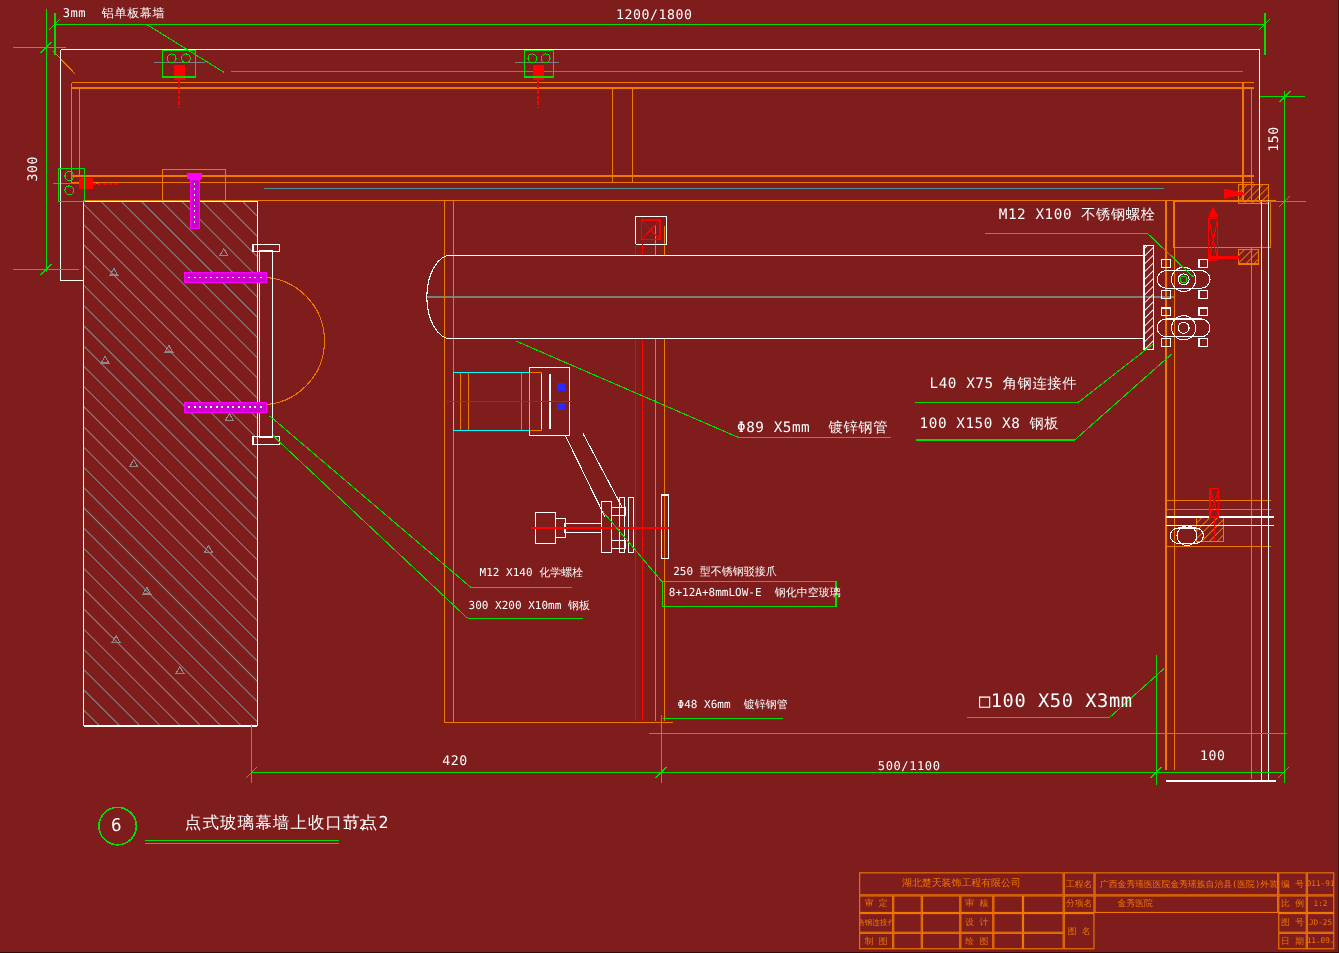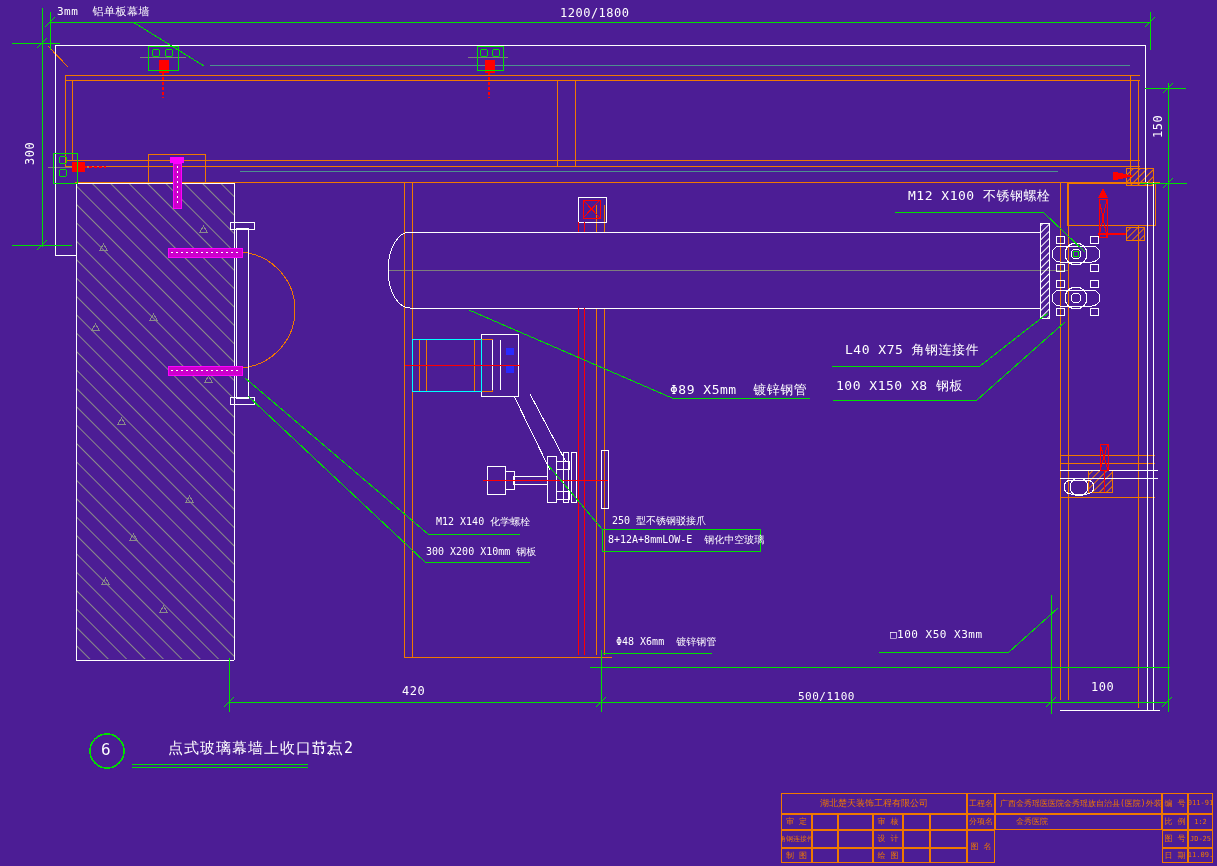--- a/index.html
+++ b/index.html
@@ -1,16 +1,16 @@
 <!DOCTYPE html>
 <html><head>
 <meta charset="utf-8">
 <style>
   html,body{margin:0;padding:0;background:#000;}
-  #stage{position:relative;width:1217px;height:866px;background:#4c1d95;overflow:hidden;
+  #stage{position:relative;width:1217px;height:866px;background:#7f1d1d;overflow:hidden;
          font-family:"DejaVu Sans Mono","DejaVu Sans",sans-serif;}
   #cad{position:absolute;left:0;top:0;}
   .lbl{position:absolute;color:#fff;font-size:12px;line-height:1.1;white-space:pre;letter-spacing:0.5px;}
   .sm{font-size:10px;letter-spacing:0;}
   .dim{font-size:12px;}
   .rot{transform:rotate(-90deg);transform-origin:left top;}
   .ttl{font-size:15px;letter-spacing:1px;margin-left:35px;}
   .scl{font-size:12px;}
   .num{font-size:16px;}
   
@@ -279,21 +279,21 @@
 <div class="lbl dim rot" style="left:1152px;top:138px">150</div>
 <div class="lbl" style="left:908px;top:189px;font-size:13px">M12 X100 不锈钢螺栓</div>
 <div class="lbl" style="left:845px;top:343px;font-size:13px">L40 X75 角钢连接件</div>
 <div class="lbl" style="left:836px;top:379px;font-size:13px">100 X150 X8 钢板</div>
 <div class="lbl" style="left:670px;top:383px;font-size:13px">Φ89 X5mm  镀锌钢管</div>
 <div class="lbl sm" style="left:436px;top:516px">M12 X140 化学螺栓</div>
 <div class="lbl sm" style="left:426px;top:546px">300 X200 X10mm 钢板</div>
 <div class="lbl sm" style="left:612px;top:515px">250 型不锈钢驳接爪</div>
 <div class="lbl sm" style="left:608px;top:534px">8+12A+8mmLOW-E  钢化中空玻璃</div>
 <div class="lbl sm" style="left:616px;top:636px">Φ48 X6mm  镀锌钢管</div>
-<div class="lbl" style="left:890px;top:629px;font-size:11px">□100 X50 X3mm</div>
+<div class="lbl" style="left:890px;top:629px;font-size:17px">□100 X50 X3mm</div>
 <div class="lbl dim" style="left:402px;top:685px">420</div>
 <div class="lbl" style="left:798px;top:691px;font-size:11px">500/1100</div>
 <div class="lbl dim" style="left:1091px;top:681px">100</div>
 
 <div class="lbl num" style="left:101px;top:741px">6</div>
 <div class="lbl ttl" style="left:133px;top:740px">点式玻璃幕墙上收口节点2</div>
 <div class="lbl scl" style="left:311px;top:744px">1:2</div>
 
 <div id="tb">
   <div class="cell" style="left:0;top:0;width:186px;height:21px;font-size:9px">湖北楚天装饰工程有限公司</div>

